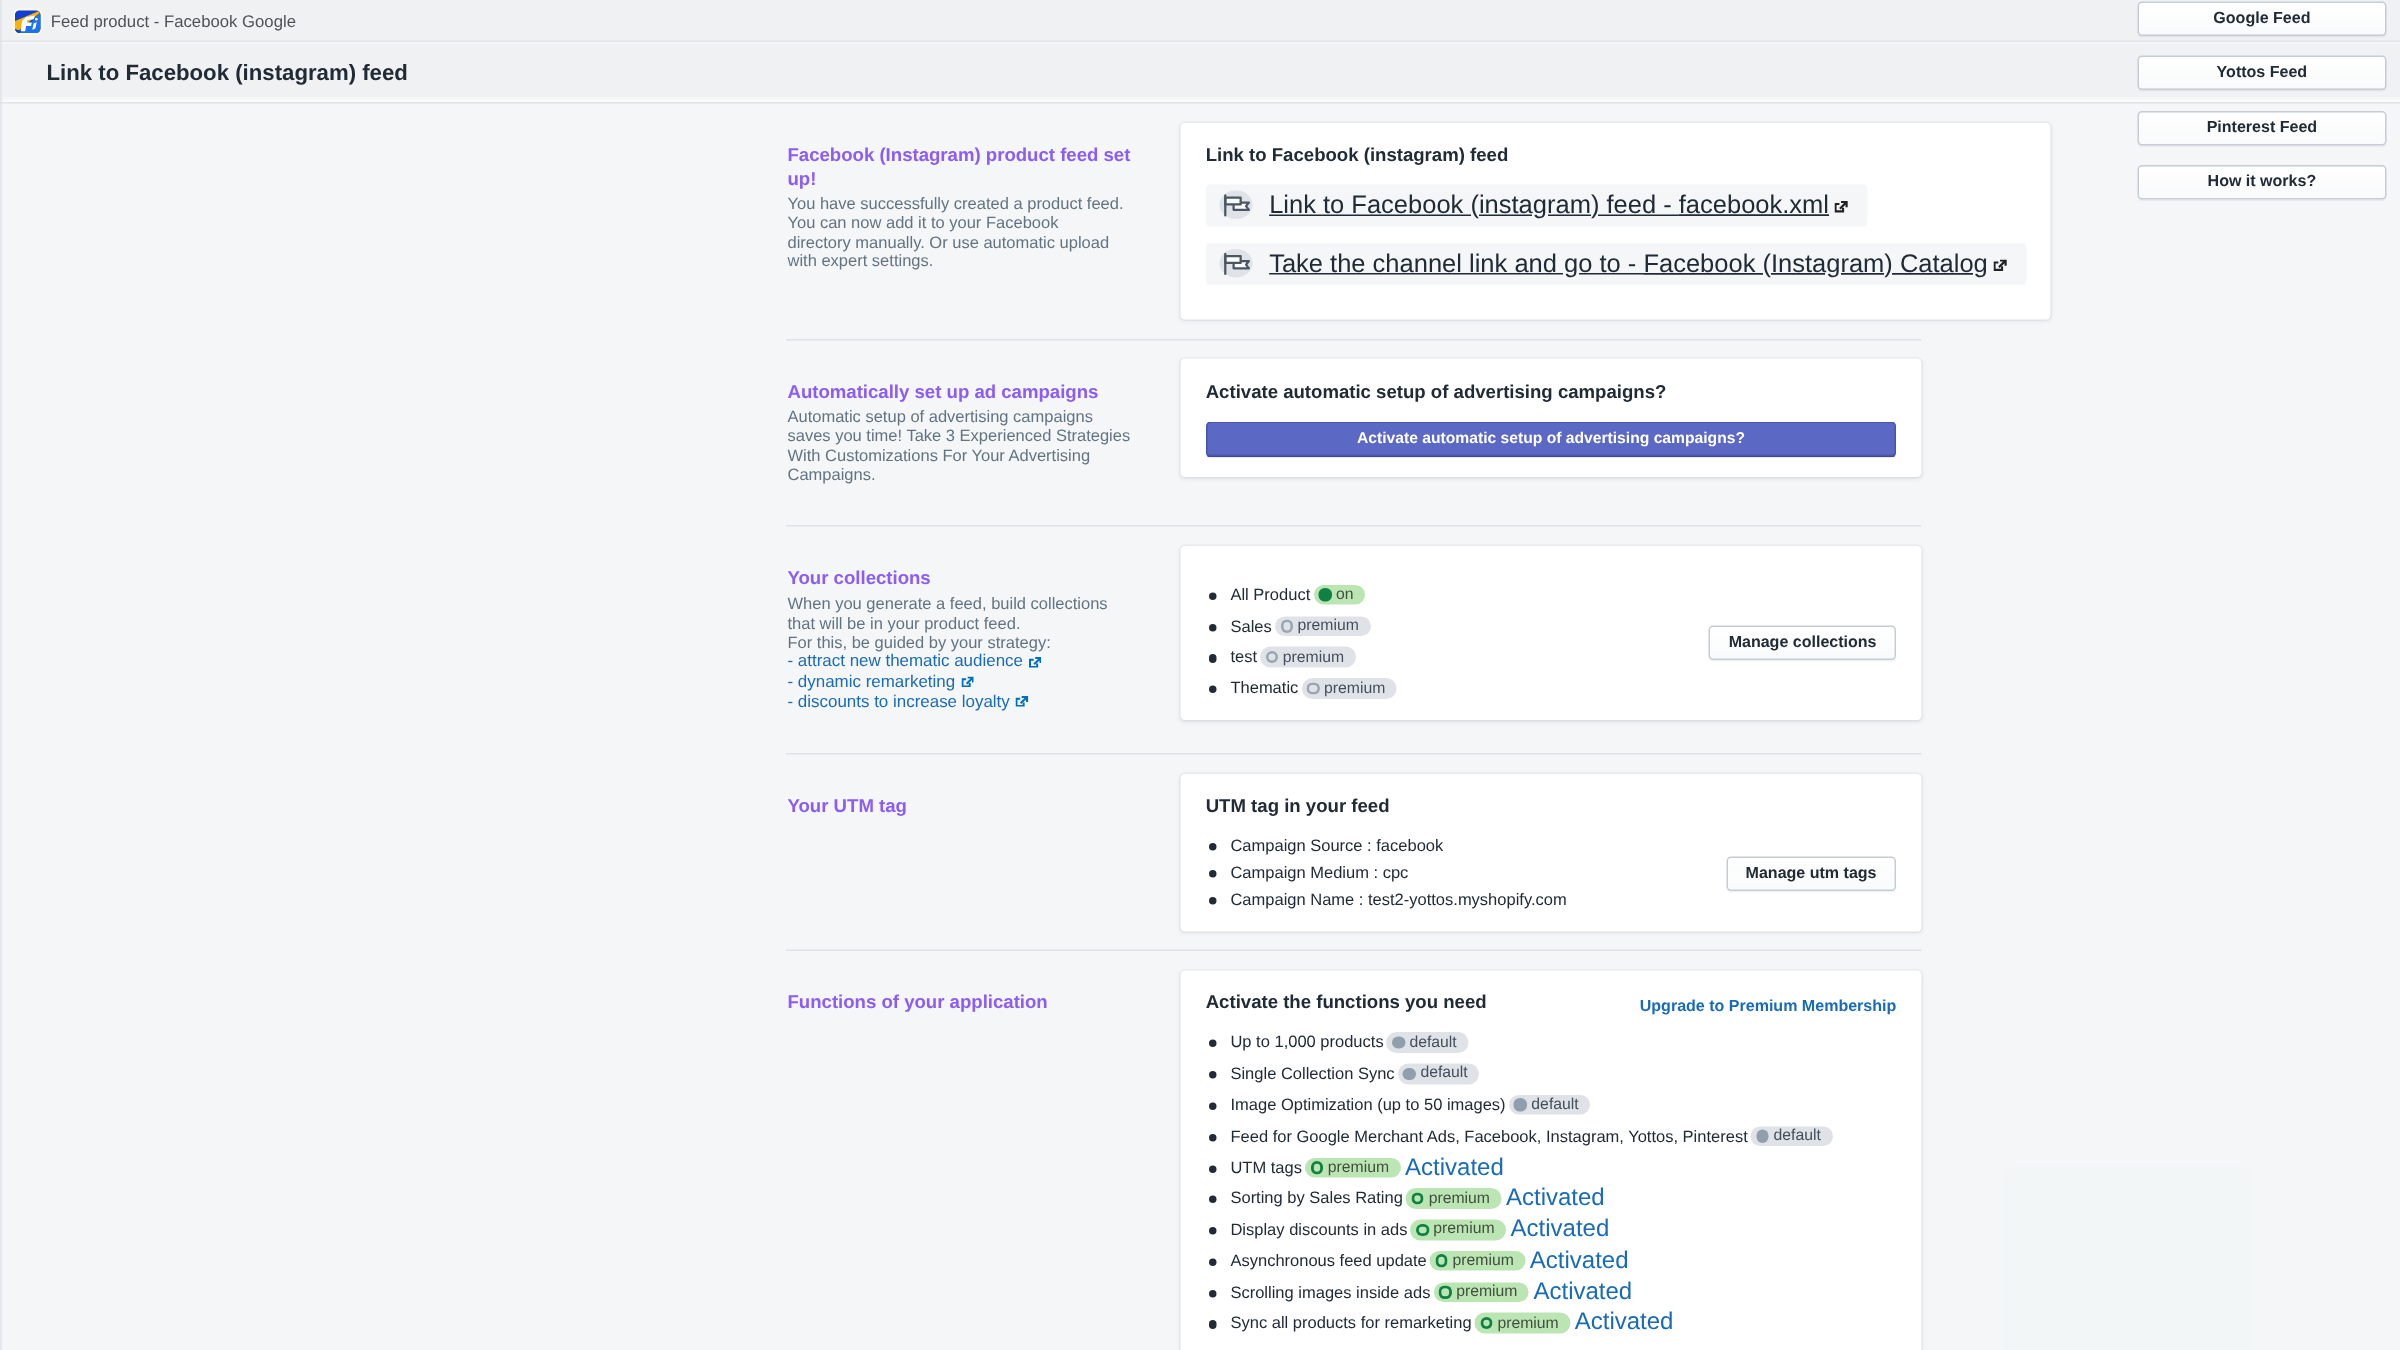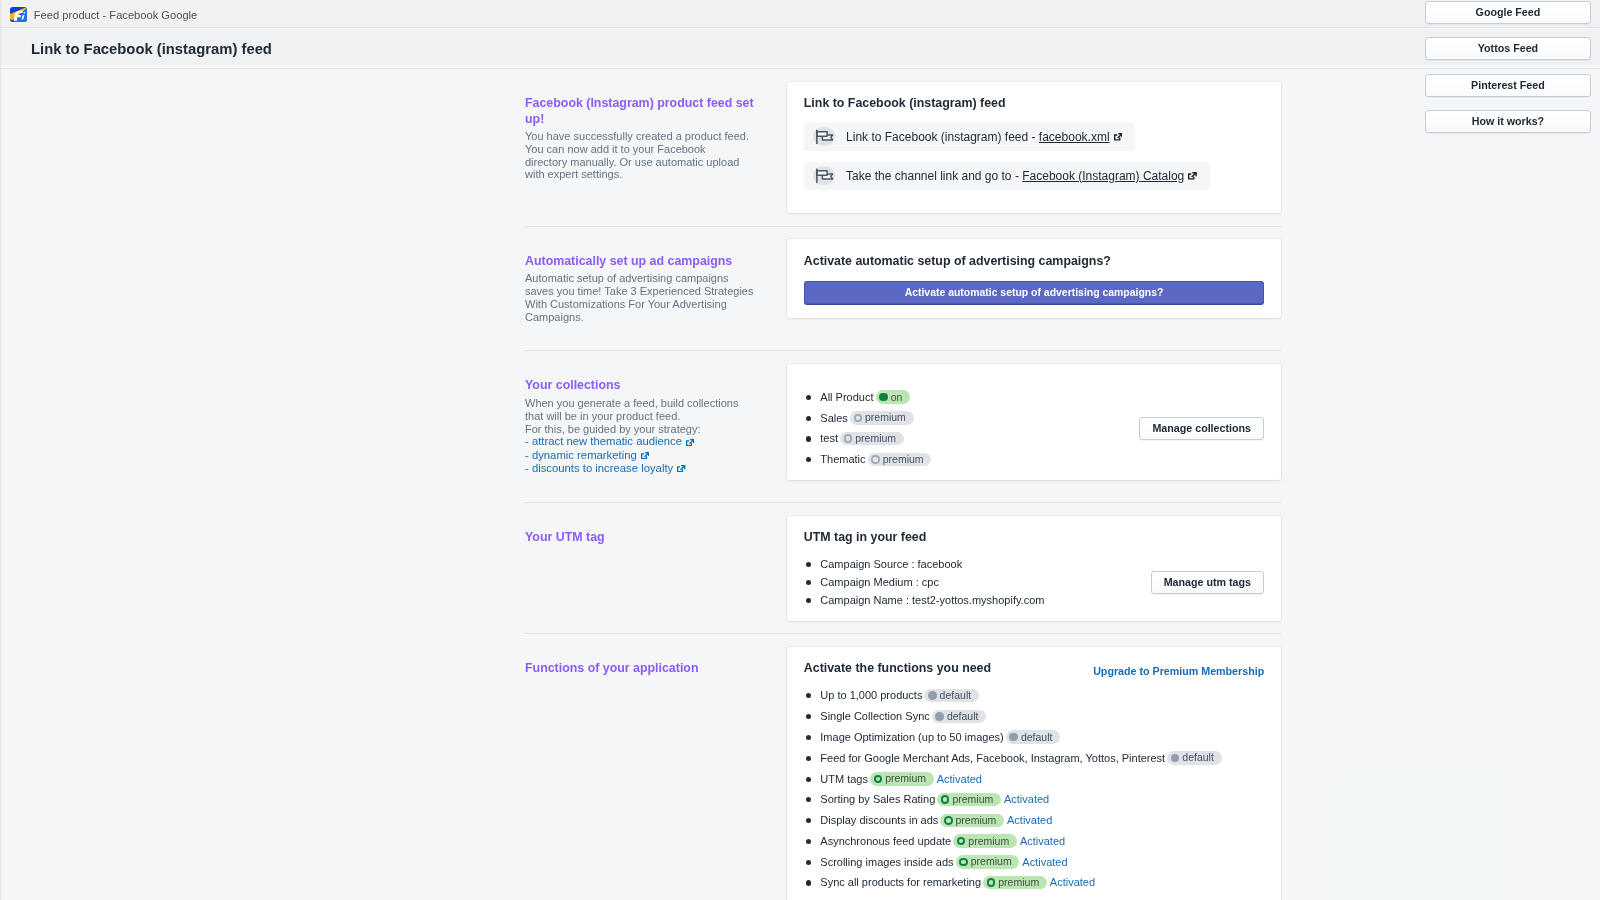--- a/index.html
+++ b/index.html
@@ -61,55 +61,55 @@
 
   .divider{height:1px;background:#dfe3e8;margin:12.5px 0 12.9px;}
 
   
   .linkrow{display:flex;align-items:center;background:#f4f6f8;border-radius:3px;
            padding:0 12.6px 0 9.3px;margin:11.5px 0 0;
            align-self:flex-start;width:max-content;height:27.5px;}
   .linkrow:last-of-type{margin-bottom:10px;}
   .linkrow .bubble{width:22px;height:19px;border-radius:50%;background:#dfe3e8;
            display:flex;align-items:center;justify-content:center;flex:0 0 auto;}
-  .linkrow .txt{font-size:12px;color:#212b36;margin-left:11px;line-height:14px;}
+  .linkrow .txt{font-size:17px;color:#212b36;margin-left:11px;line-height:14px;text-decoration:underline;}
   .linkrow a{color:#212b36;text-decoration:underline;}
   .ext-ico{display:inline-block;vertical-align:-0.5px;margin-left:4px;}
 
   
   .primary-btn{display:block;width:100%;margin-top:11.2px;
         background:#5b68c4;
         border:1px solid #4753ae;border-bottom-color:#3c49a3;border-radius:3px;color:#fff;
         font-family:inherit;font-size:10.45px;font-weight:600;text-align:center;
         height:24px;line-height:22px;padding:0;cursor:pointer;
         box-shadow:inset 0 -1px 0 0 rgba(22,29,37,0.2);}
 
   
   ul.blist{margin:0;padding:0;list-style:none;display:flow-root;}
   .card > ul.blist{padding-top:11.4px;}
   ul.blist li{position:relative;padding-left:16.5px;font-size:11px;color:#212b36;
-        line-height:14px;margin-top:6.8px;display:flex;align-items:flex-end;
+        line-height:14px;margin-top:6.8px;display:flex;align-items:flex-start;
         flex-wrap:nowrap;height:14px;}
   ul.blist li:first-child{margin-top:0;}
   ul.blist.tight li{margin-top:4px;}
   ul.blist.tight li:first-child{margin-top:0;}
   ul.blist li:before{content:"";position:absolute;left:2.6px;top:5px;width:5.1px;height:5.1px;
         border-radius:50%;background:#212b36;}
 
   .badge{display:inline-flex;align-items:center;border-radius:10px;
         font-size:10.5px;line-height:13px;height:13.5px;padding:0 7.7px 0 3.7px;margin-left:2px;
         white-space:nowrap;}
   .badge .dot{width:8.5px;height:8.5px;border-radius:50%;margin-right:3px;flex:0 0 auto;}
   .badge.gray{background:#dfe3e8;color:#454f5b;}
   .badge.gray .dot{background:#919eab;}
   .badge.gray.ring .dot{background:transparent;box-shadow:inset 0 0 0 1.7px #9aa5b1;}
   .badge.green{background:#bbe5b3;color:#414f3e;}
   .badge.green .dot{background:#108043;}
   .badge.green.ring .dot{background:transparent;box-shadow:inset 0 0 0 1.9px #108043;}
-  .activated{color:#1a6bb5;font-size:11px;margin-left:3px;}
+  .activated{color:#1a6bb5;font-size:16px;margin-left:3px;}
 
   .card-rel{position:relative;}
   .listrow{display:flex;align-items:center;padding-top:11.4px;}
   .listrow ul{flex:1;}
   .side-btn{flex:0 0 auto;margin-left:auto;}
 
   .card-head-row{display:flex;align-items:flex-end;justify-content:space-between;}
   .upgrade-link{color:#1a6bb5;font-size:10.7px;font-weight:600;text-decoration:none;}
 </style>
 </head>

